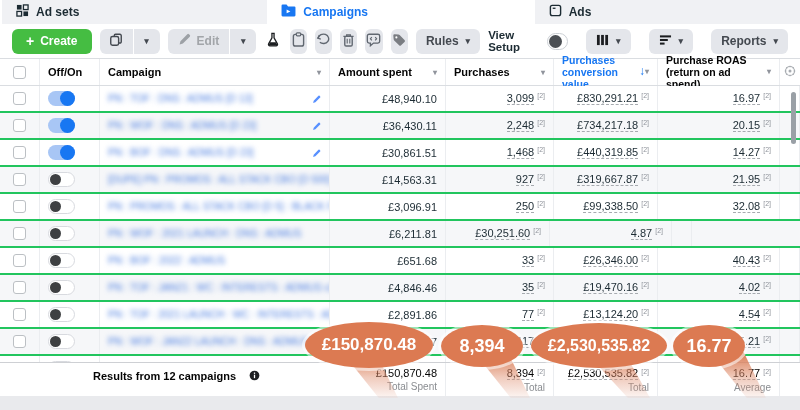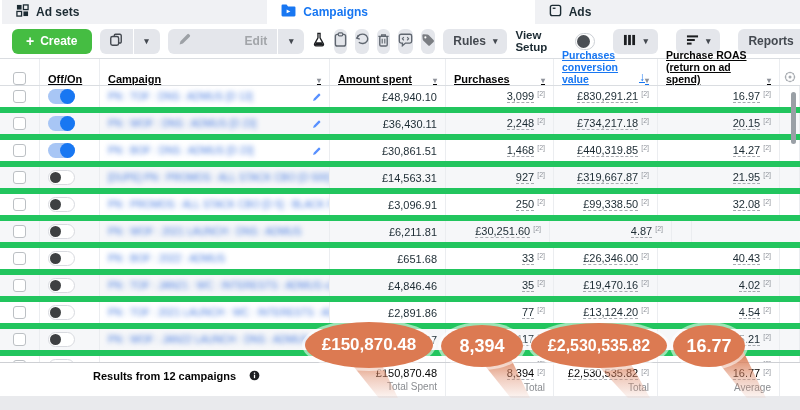--- a/index.html
+++ b/index.html
@@ -14,52 +14,52 @@
   .tab.active { background: #fff; color: #1877F2; border-left: none; }
   .tab svg { flex: none; }
 
   
   .toolbar { display: flex; align-items: center; height: 34px; padding: 0 12px; gap: 8px; background: #fff; }
   .btn { height: 25px; border-radius: 6px; background: #E4E6EB; display: inline-flex; align-items: center;
          justify-content: center; padding: 0 10px; font-size: 12px; font-weight: bold; color: #444950; cursor: pointer; }
   .btn.ico { width: 33px; padding: 0; }
   .btn.caret-btn { width: 26px; padding: 0; }
   .btn-group { display: inline-flex; gap: 1px; }
-  .btn-group .btn:first-child { border-radius: 6px 0 0 6px; gap: 48px; }
+  .btn-group .btn:first-child { border-radius: 6px 0 0 6px; }
   .btn-group .btn:last-child { border-radius: 0 6px 6px 0; }
   .create-btn { background: #45BD42; color: #fff; font-weight: bold; gap: 6px; padding: 0 14px; }
   .create-btn .plus { font-size: 14px; font-weight: bold; line-height: 1; }
   .caret { font-size: 9px; color: #444950; }
   .disabled-txt { color: #A2A5A9; }
   .toolbar-right { margin-left: auto; display: flex; align-items: center; gap: 18px; }
   .vslabel { font-size: 11.5px; font-weight: bold; color: #1c2b33; }
   .switch { width: 30px; height: 17px; border-radius: 9px; background: #fff; border: 1px solid #ccd0d5;
             position: relative; cursor: pointer; }
   .switch .knob { position: absolute; left: 1px; top: 1px; width: 13px; height: 13px; border-radius: 50%; background: #4b4f54; }
   .btn .gap { width: 7px; }
 
   
   .thead { display: flex; height: 28px; border-top: 1px solid #DADDE1; border-bottom: 1px solid #DADDE1;
            background: #fff; font-size: 11px; font-weight: bold; color: #050505; }
-  .th { display: flex; align-items: flex-end; padding: 0 8px; border-right: 1px solid #EBEDF0; text-decoration: underline; }
+  .th { display: flex; align-items: center; padding: 0 8px; border-right: 1px solid #EBEDF0; }
   .th .sortc { margin-left: auto; font-size: 8px; color: #90949c; cursor: pointer; }
   .c-check { width: 40px; flex: none; justify-content: center; }
   .c-toggle { width: 60px; flex: none; }
   .c-name { width: 230px; flex: none; }
   .c-spent { width: 116px; flex: none; }
   .c-purch { width: 108px; flex: none; }
   .c-conv { width: 104px; flex: none; }
   .c-roas { width: 122px; flex: none; }
   .c-gear { width: 20px; flex: none; border-right: none; justify-content: center; padding: 0; }
   .th.two-line { font-size: 10.5px; line-height: 1.15; }
   .th-blue { color: #1877F2; }
   .blue-arrow { color: #1877F2; font-size: 12px; font-weight: bold; margin-left: 4px; }
 
   .tbody { position: relative; height: 277px; overflow: hidden; }
-  .trow { display: flex; height: 27px; background: #fff; border-bottom: 6px solid #22c55e; }
+  .trow { display: flex; height: 27px; background: #fff; border-bottom: 2px solid #22c55e; }
   .trow.stripe { background: #F6F7F9; }
   .td { display: flex; align-items: center; padding: 0 8px; border-right: 1px solid #EBEDF0; height: 100%; }
   .td.num { justify-content: flex-end; font-size: 11px; color: #1c2b33; gap: 3px; }
   .cb { width: 13px; height: 13px; border: 1px solid #bcc0c4; border-radius: 3px; background: #fff; cursor: pointer; }
   .rowtoggle { width: 27px; height: 15px; border-radius: 8px; position: relative; cursor: pointer; }
   .rowtoggle.on { background: #A8C6F5; }
   .rowtoggle.on .knob { position: absolute; right: 0; top: 0; width: 15px; height: 15px; border-radius: 50%; background: #1877F2; }
   .rowtoggle.off { background: #fff; border: 1px solid #d8dadf; }
   .rowtoggle.off .knob { position: absolute; left: 1px; top: 1px; width: 11px; height: 11px; border-radius: 50%; background: #3E4042; }
   .cname { justify-content: space-between; overflow: hidden; }

